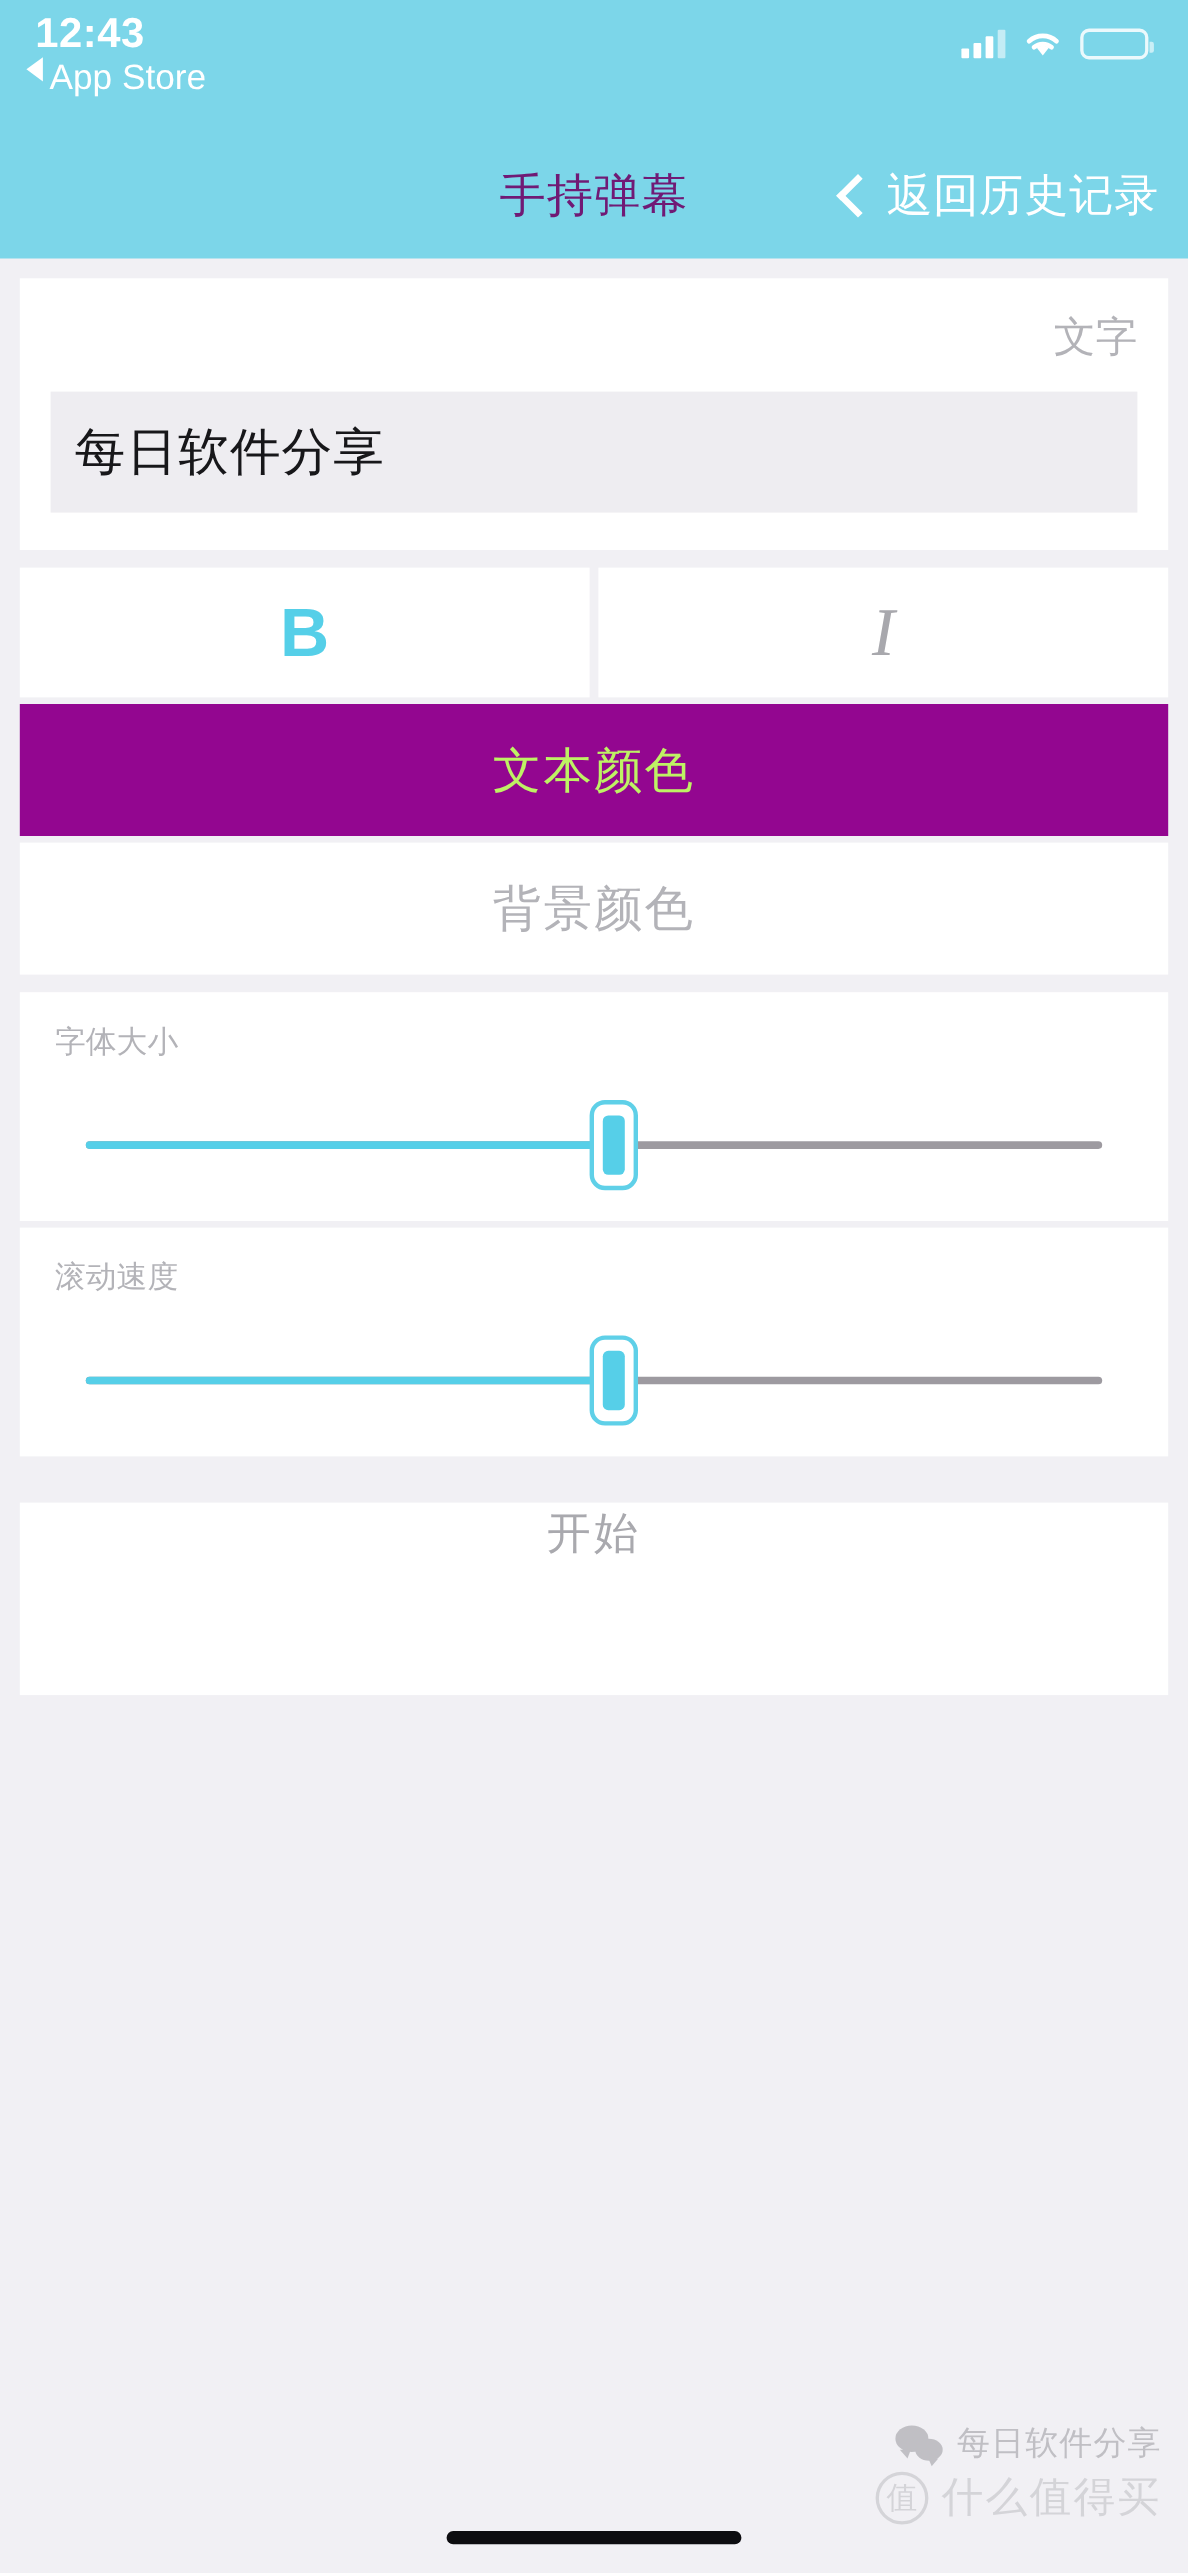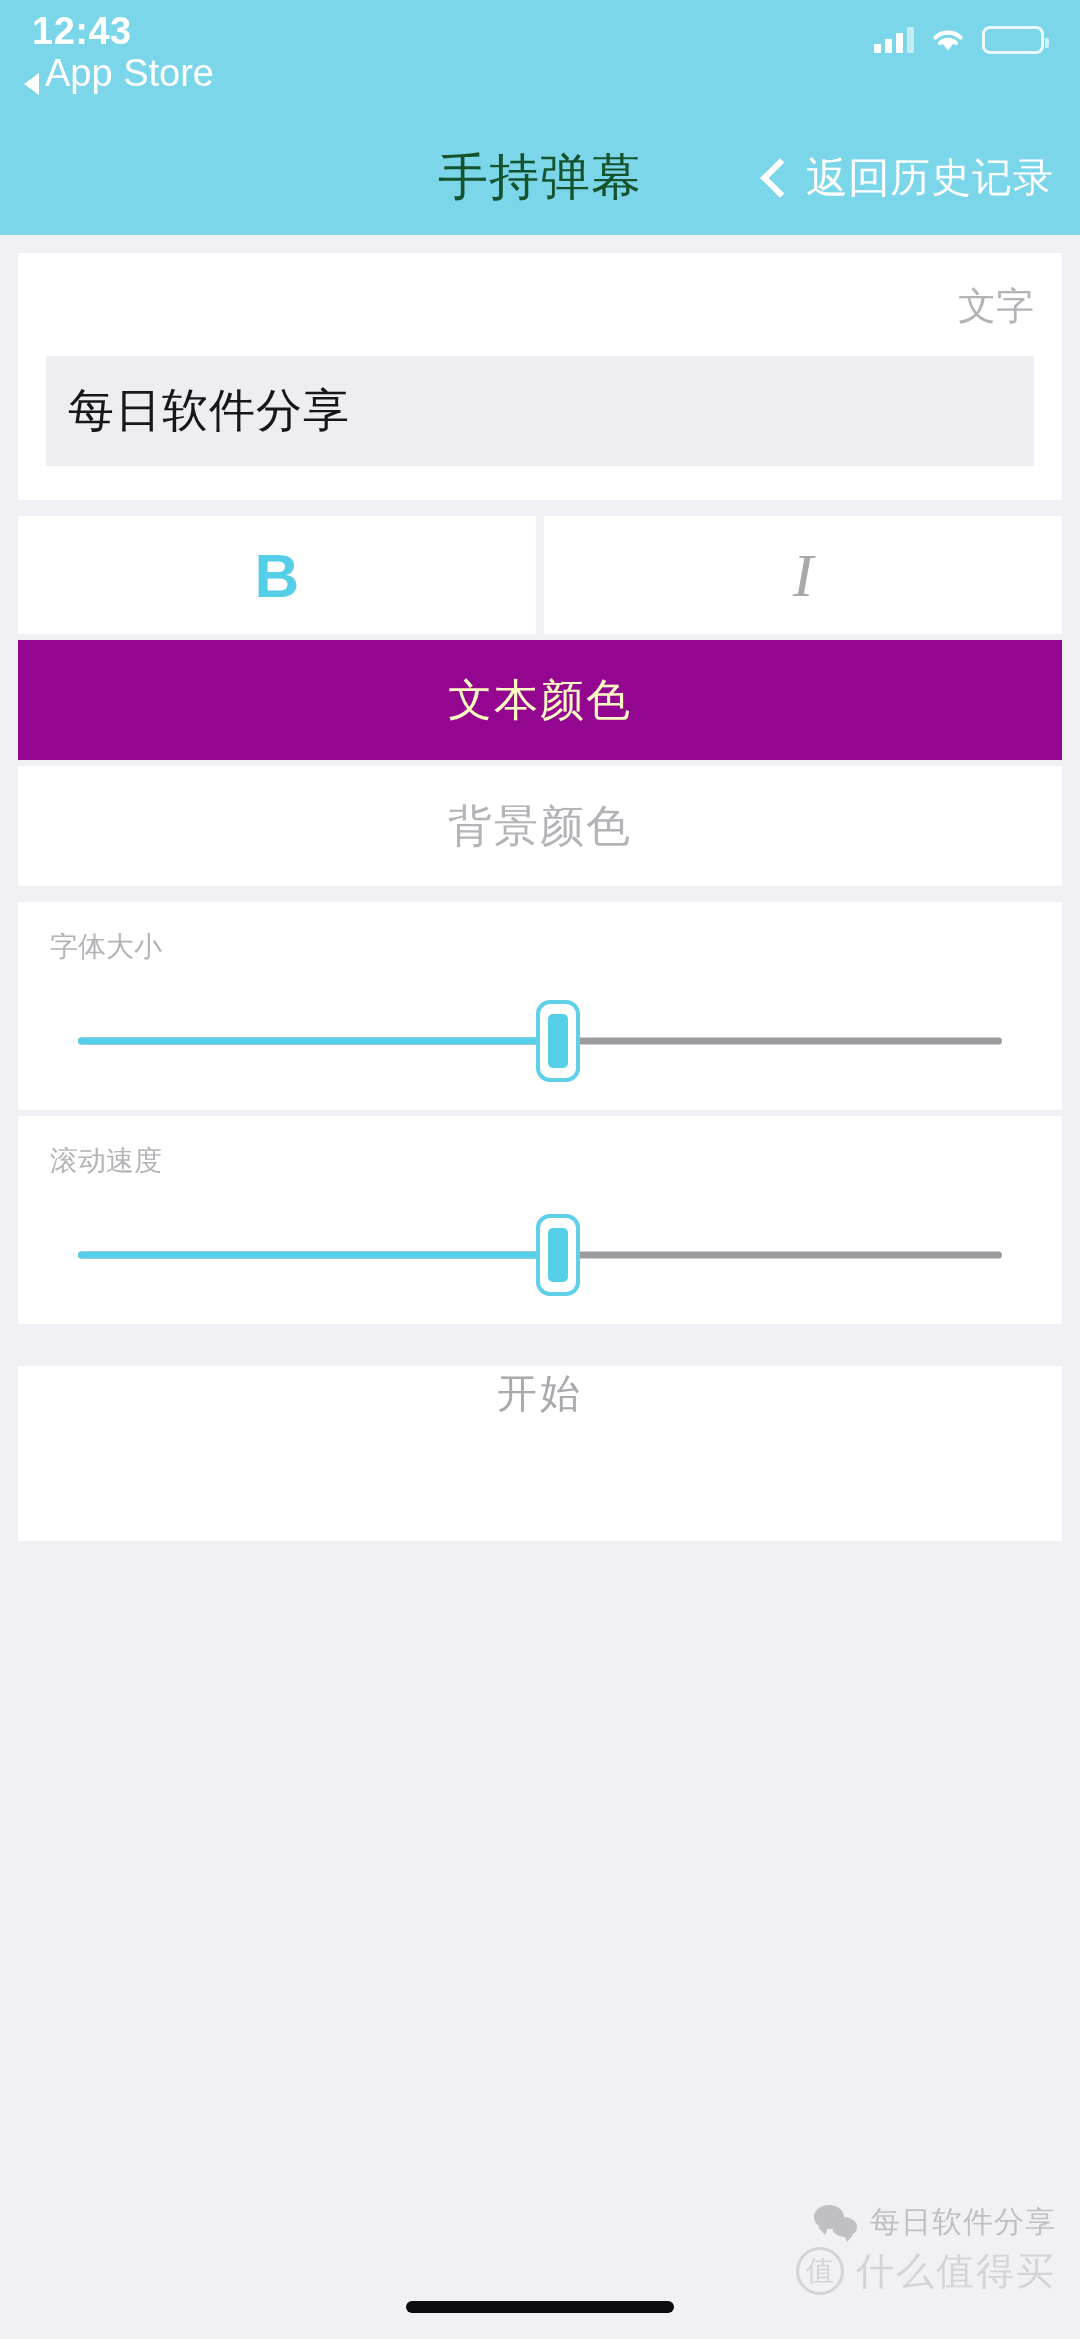--- a/index.html
+++ b/index.html
@@ -38,23 +38,23 @@
     color: #ffffff;
     font-size: 38px;
     font-weight: 600;
     letter-spacing: 0.5px;
   }
   .sb-back {
     position: absolute;
     left: 24px;
     top: 52px;
     color: #ffffff;
-    font-size: 38px;
-    display: flex;
-    align-items: flex-end;
+    font-size: 32px;
+    display: flex;
+    align-items: flex-start;
     gap: 6px;
   }
   .sb-back .tri {
     display: inline-block;
     width: 0; height: 0;
     border-top: 11px solid transparent;
     border-bottom: 11px solid transparent;
     border-right: 15px solid #ffffff;
   }
   .sb-right {
@@ -113,22 +113,22 @@
   .chev {
     display: inline-block;
     width: 22px; height: 22px;
     border-left: 6px solid #ffffff;
     border-bottom: 6px solid #ffffff;
     transform: rotate(45deg);
     margin-right: 6px;
     margin-left: 6px;
   }
   .nav-title {
-    color: #14532d;
-    font-size: 50px;
+    color: #701a75;
+    font-size: 42px;
     letter-spacing: 1px;
     position:absolute;
     left:50%;
     transform: translateX(-50%);
   }
   .nav-right {
     color: #ffffff;
     font-size: 40px;
     letter-spacing: 1px;
   }
@@ -204,21 +204,21 @@
     margin: 0 18px;
     height: 120px;
     display: flex;
     align-items: center;
     justify-content: center;
     font-size: 44px;
     letter-spacing: 2px;
   }
   .color-btn.text-color {
     background: #930690;
-    color: #fef9c3;
+    color: #bef264;
     text-align: right;
   }
   .color-btn.bg-color {
     background: #ffffff;
     color: #b3b3b8;
   }
 
   
   .slider-block {
     background: #ffffff;

